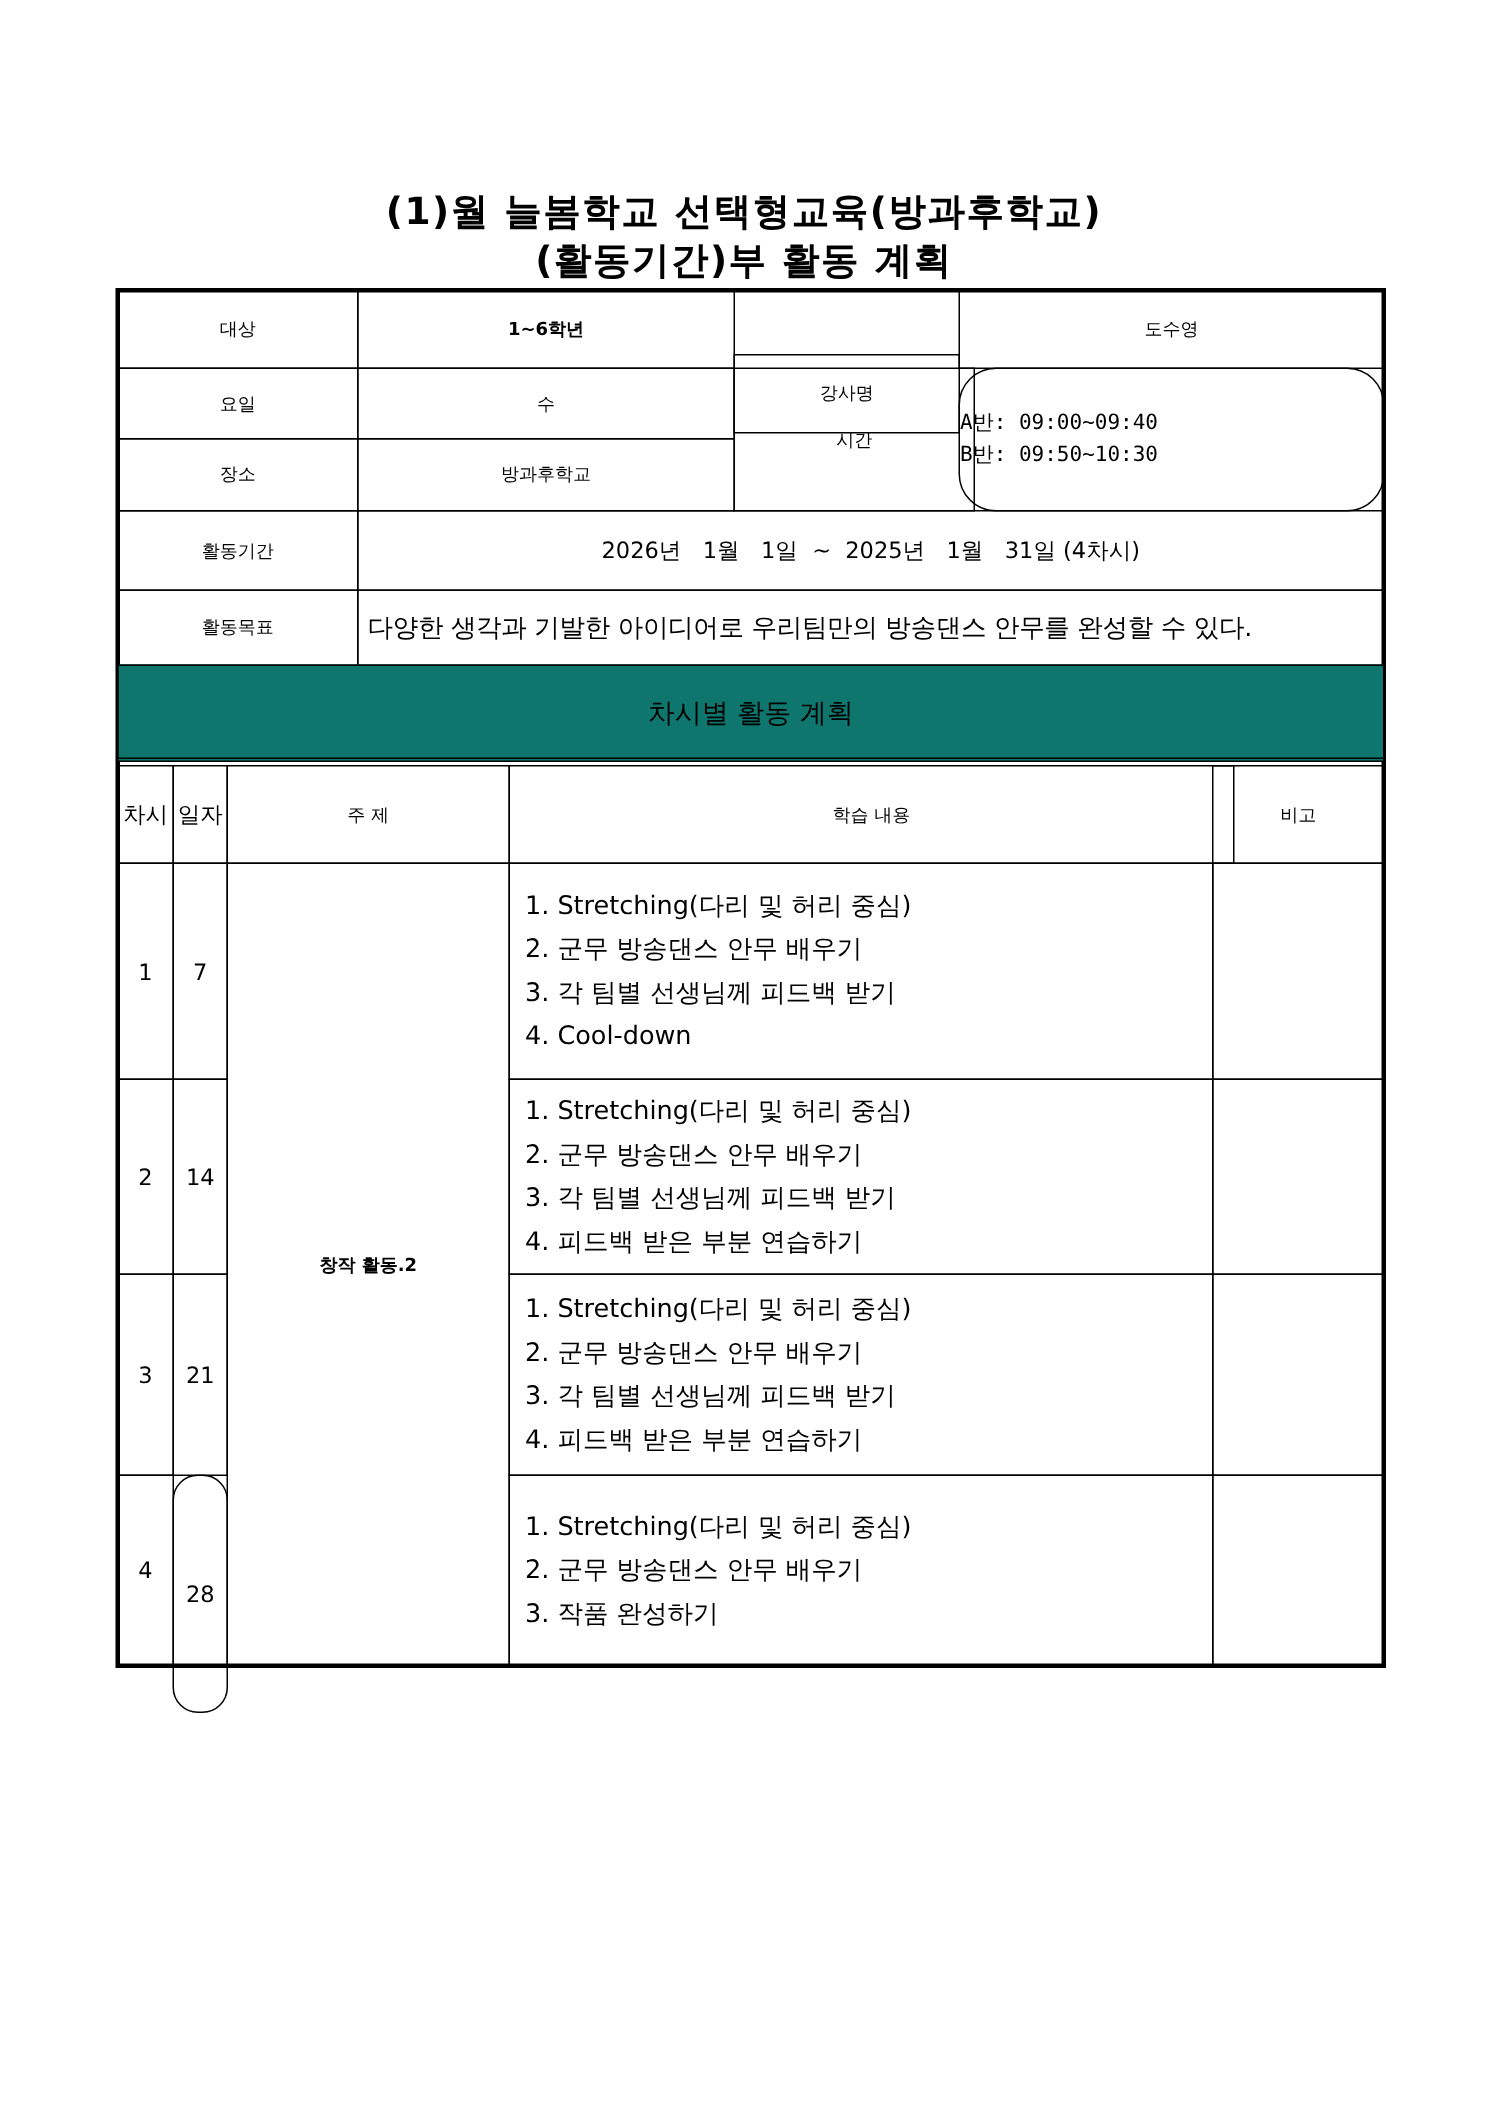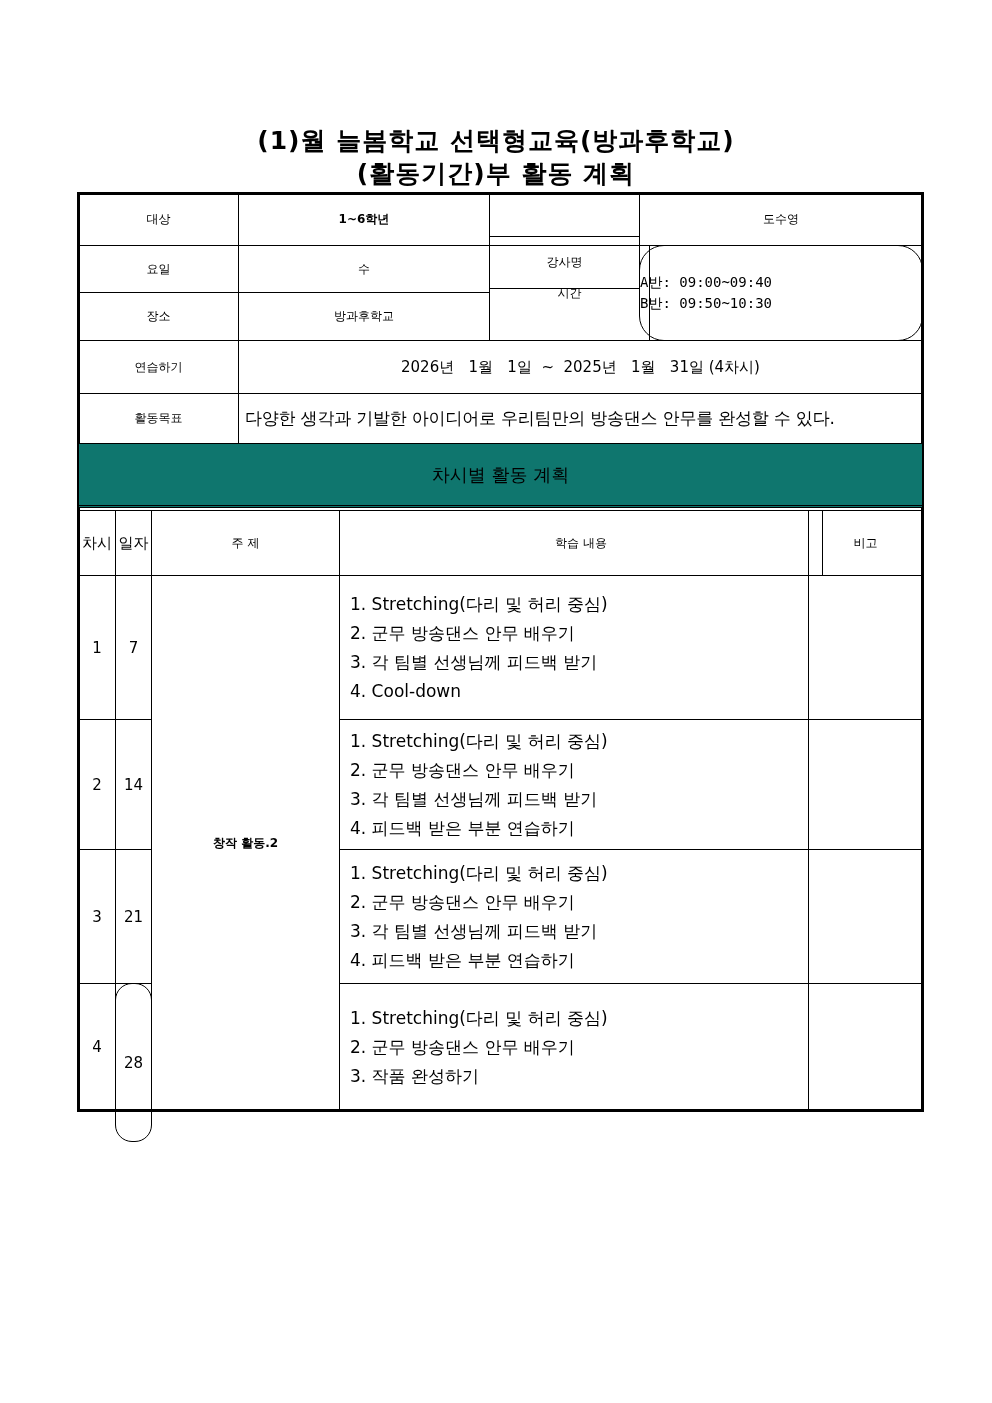--- a/index.html
+++ b/index.html
@@ -34,21 +34,21 @@
 <div class="box" style="left:78px;top:245px;width:161px;height:48px;">요일</div>
 <div class="box" style="left:238px;top:245px;width:252px;height:48px;">수</div>
 <div class="box" style="left:78px;top:292px;width:161px;height:49px;">장소</div>
 <div class="box" style="left:238px;top:292px;width:252px;height:49px;">방과후학교</div>
 <div class="box" style="left:489px;top:245px;width:161px;height:96px;">시간</div>
 <div class="box left mono" style="left:639px;top:245px;width:284px;height:96px;flex-direction:column;align-items:flex-start;justify-content:center;line-height:21px;">
   <span>A반: 09:00~09:40</span>
   <span>B반: 09:50~10:30</span>
 </div>
 
-<div class="box" style="left:78px;top:340px;width:161px;height:54px;">연습하기</div>
+<div class="box" style="left:78px;top:340px;width:161px;height:54px;">활동기간</div>
 <div class="box small" style="left:238px;top:340px;width:685px;height:54px;white-space:pre;">2026년   1월   1일  ~  2025년   1월   31일 (4차시)</div>
 
 <div class="box" style="left:78px;top:393px;width:161px;height:51px;">활동목표</div>
 <div class="box goal" style="left:238px;top:393px;width:685px;height:51px;">다양한 생각과 기발한 아이디어로 우리팀만의 방송댄스 안무를 완성할 수 있다.</div>
 
 <div class="box gray" style="left:78px;top:443px;width:845px;height:65px;border-bottom:3px double #000;">차시별 활동 계획</div>
 
 <div class="box" style="left:78px;top:510px;width:38px;height:66px;font-size:15px;">차시</div>
 <div class="box" style="left:115px;top:510px;width:37px;height:66px;font-size:15px;">일자</div>
 <div class="box" style="left:151px;top:510px;width:189px;height:66px;">주 제</div>

